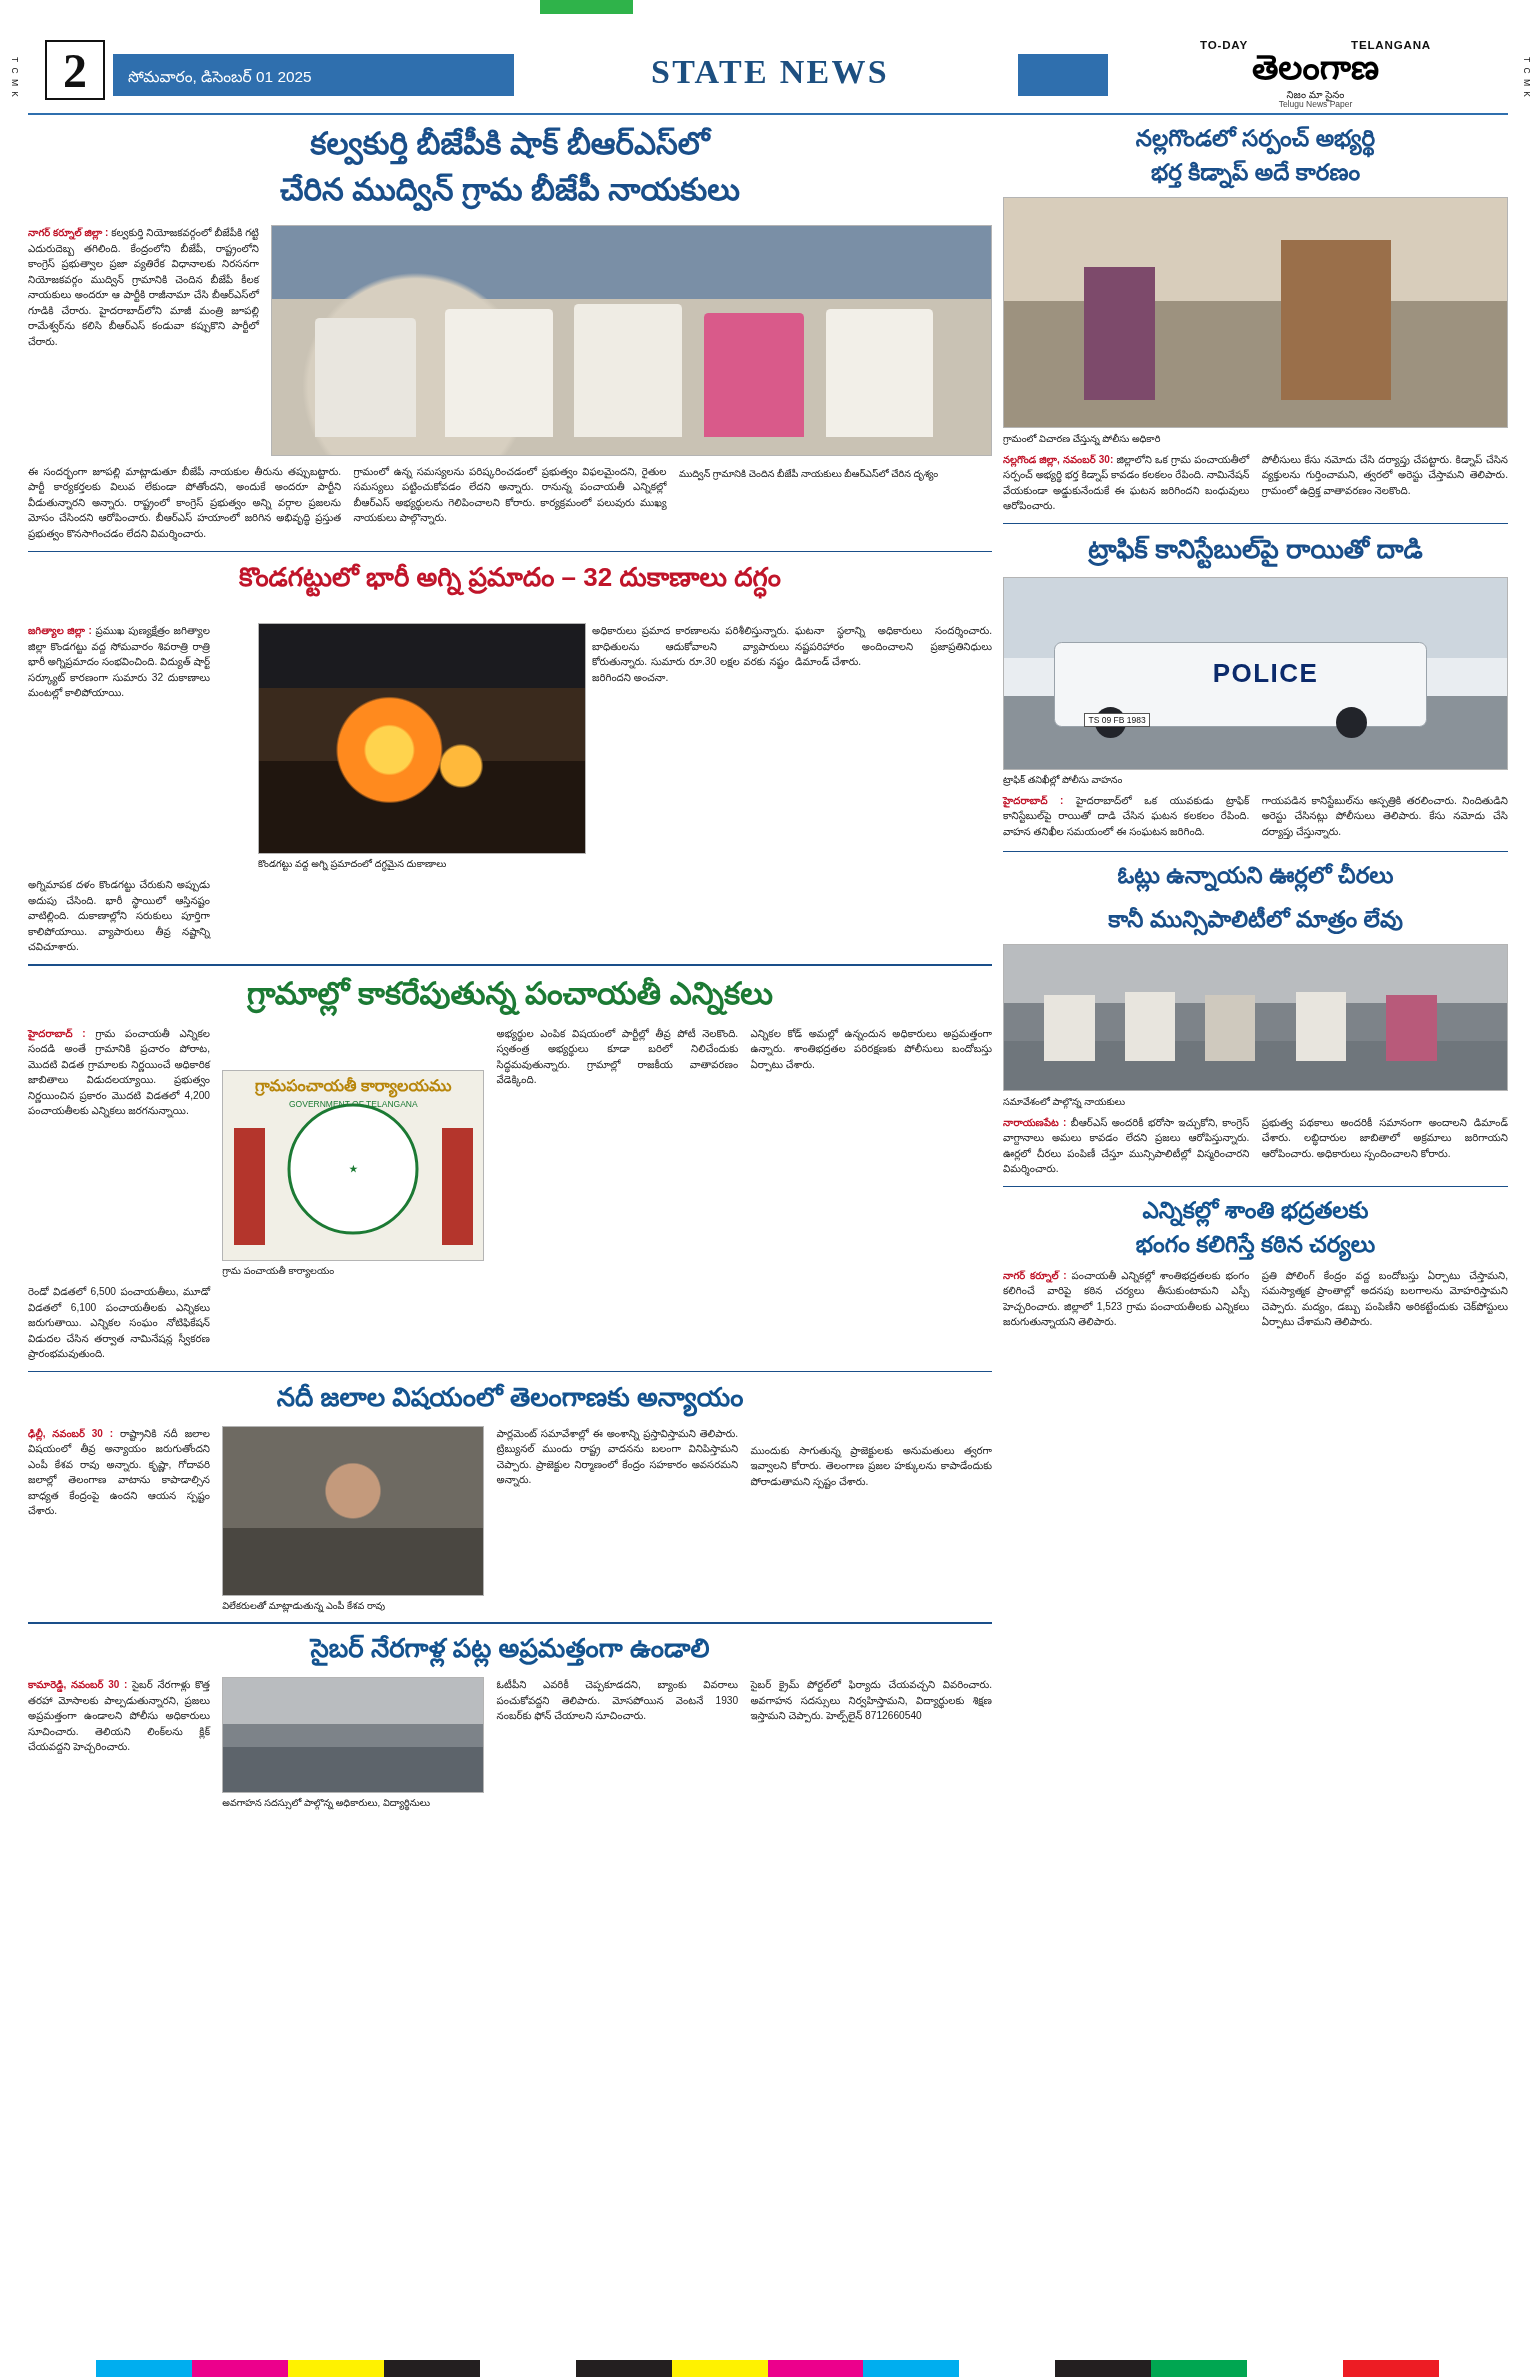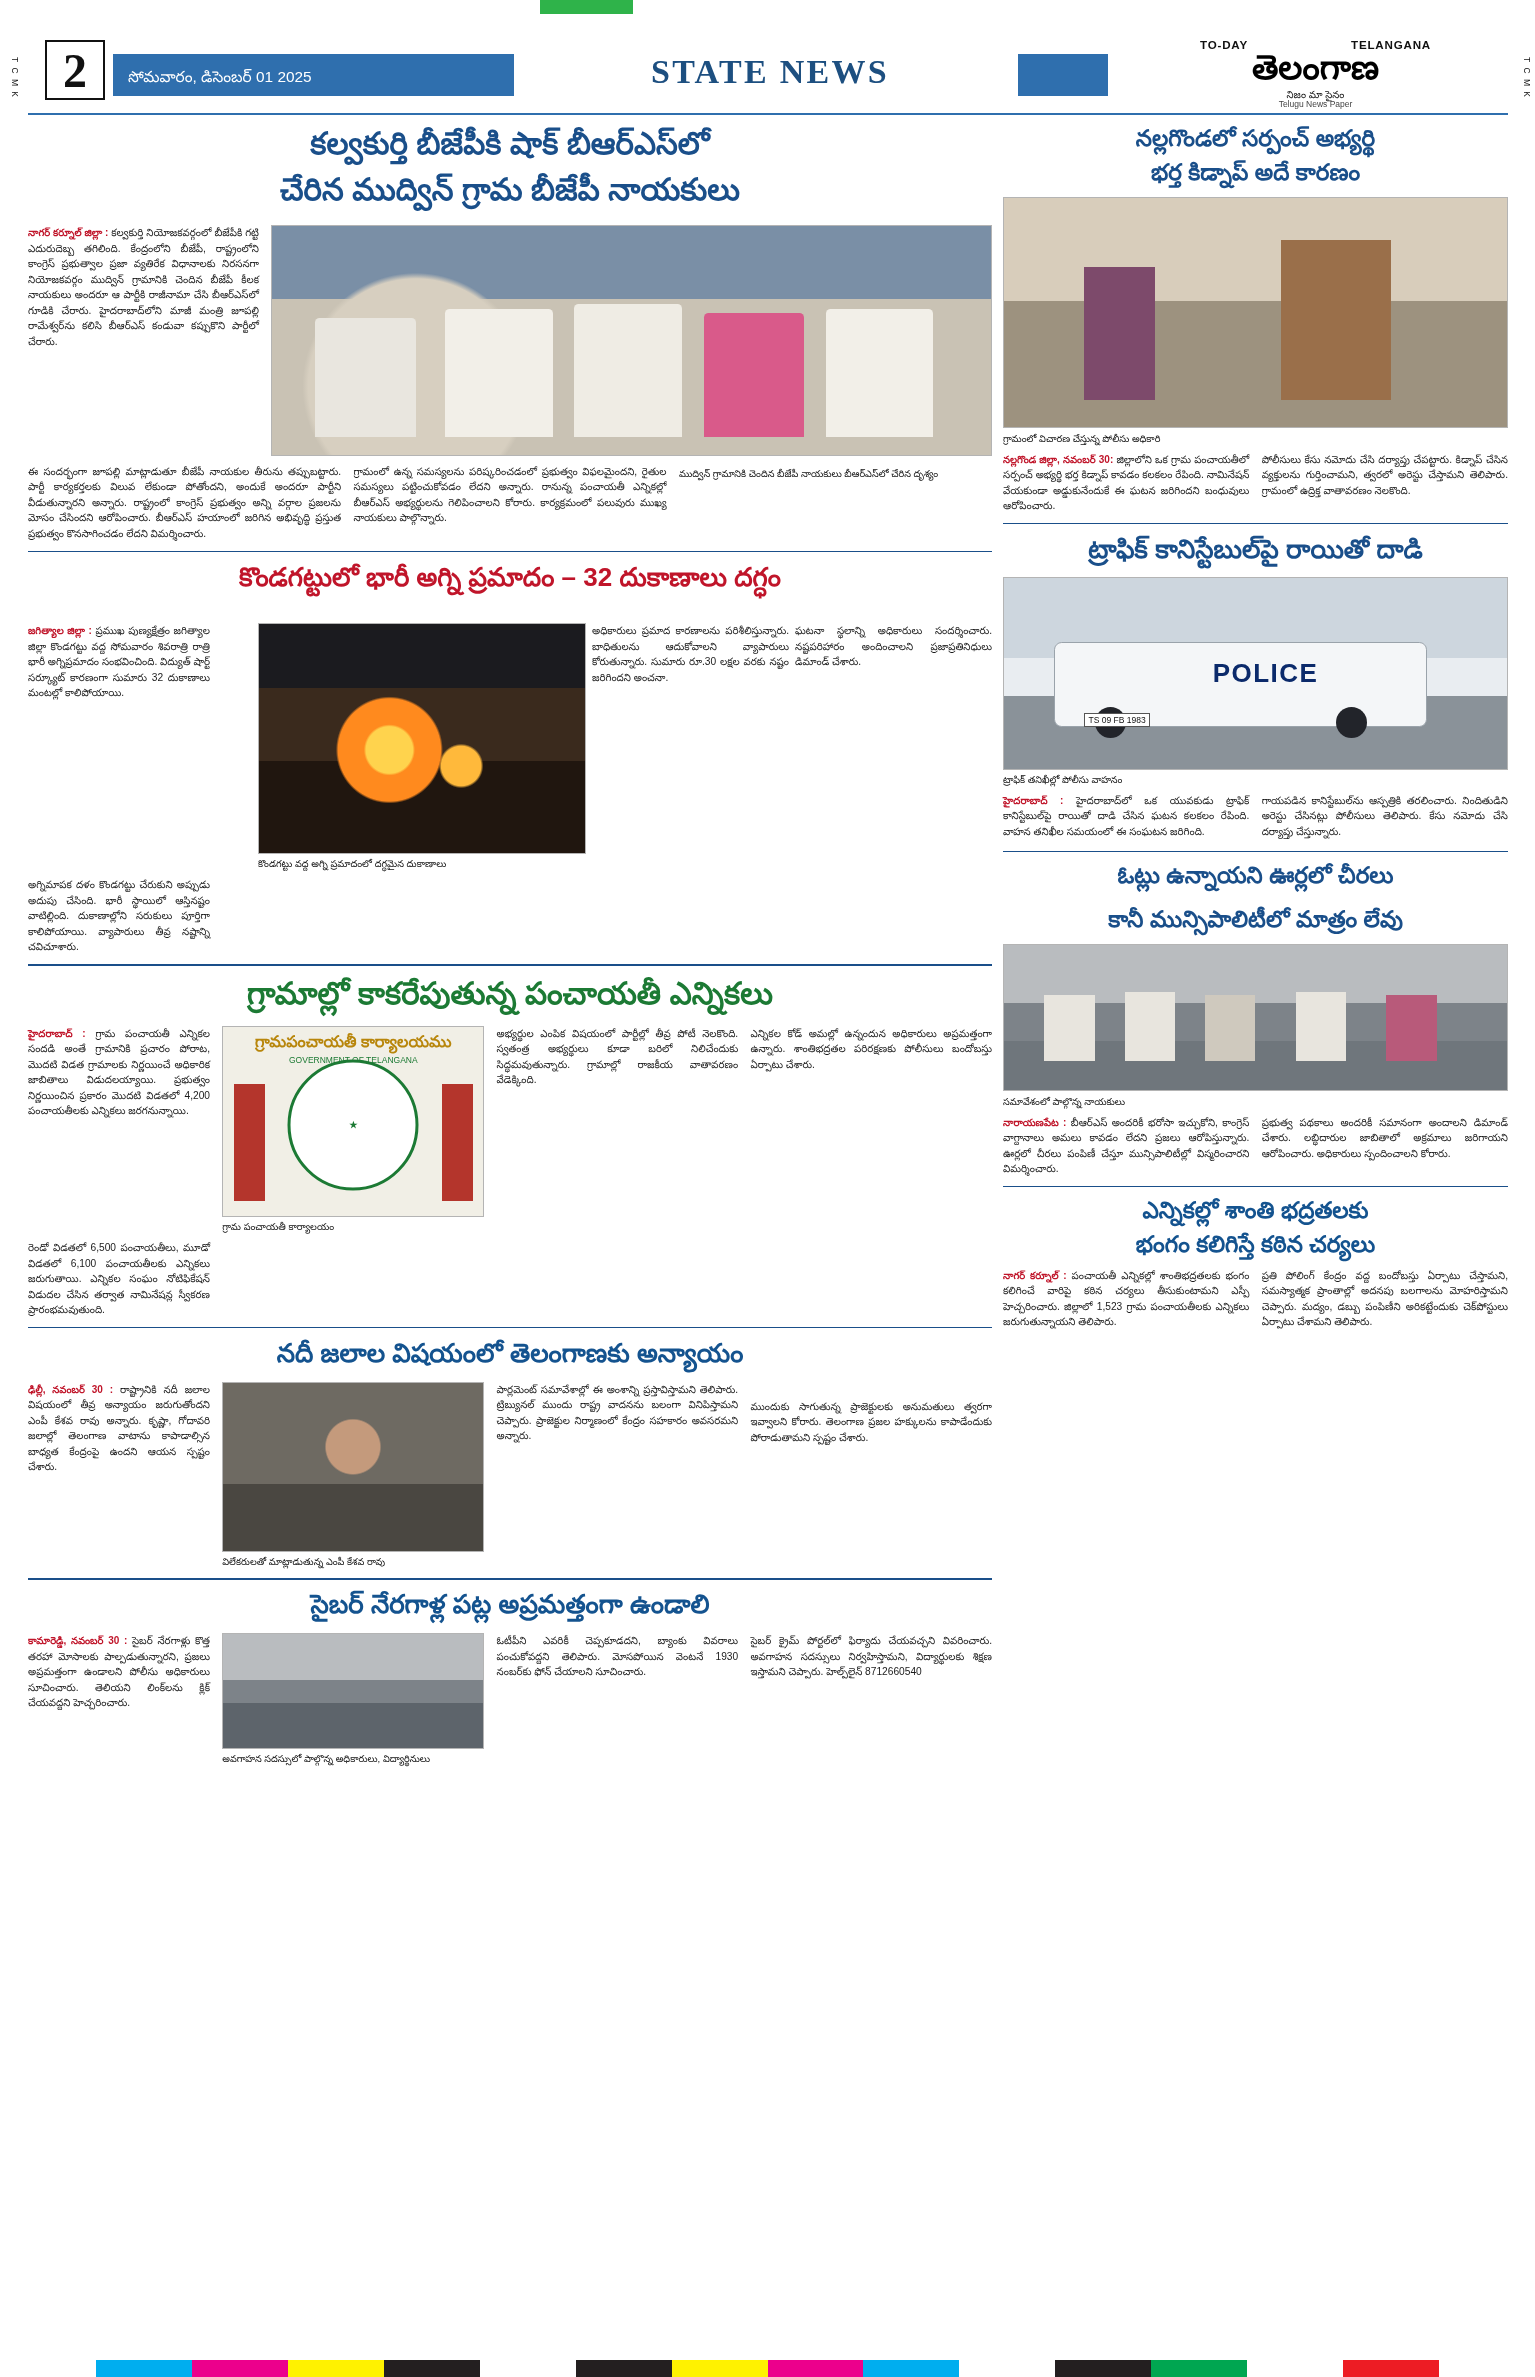--- a/index.html
+++ b/index.html
@@ -272,21 +272,21 @@
     <div>
       <div class="hl green">గ్రామాల్లో కాకరేపుతున్న పంచాయతీ ఎన్నికలు</div>
 
       <div style="display:flex; gap:12.3px; margin-top:10.8px;">
         <div style="flex:0 0 182px;">
           <div class="body-text">
             <span class="byline">హైదరాబాద్ :</span>
             <span>గ్రామ పంచాయతీ ఎన్నికల సందడి అంతే గ్రామానికి ప్రచారం పోరాట, మొదటి విడత గ్రామాలకు నిర్ణయించే అధికారిక జాబితాలు విడుదలయ్యాయి. ప్రభుత్వం నిర్ణయించిన ప్రకారం మొదటి విడతలో 4,200 పంచాయతీలకు ఎన్నికలు జరగనున్నాయి.</span>
           </div>
         </div>
-        <div style="flex:0 0 262px;">
+        <div style="flex:0 0 262px;margin-top:44px;">
           <div class="photo ph-emblem" style="height:191px;">
             <div class="emblem-title">గ్రామపంచాయతీ కార్యాలయము</div>
             <div class="emblem-sub">GOVERNMENT OF TELANGANA</div>
             <div class="emblem-circle">★</div>
             <div style="position:absolute;left:4%;top:30%;width:12%;height:62%;background:#b4352c"></div>
             <div style="position:absolute;right:4%;top:30%;width:12%;height:62%;background:#b4352c"></div>
           </div>
           <div class="photo-caption">గ్రామ పంచాయతీ కార్యాలయం</div>
         </div>
         <div style="flex:1;">

